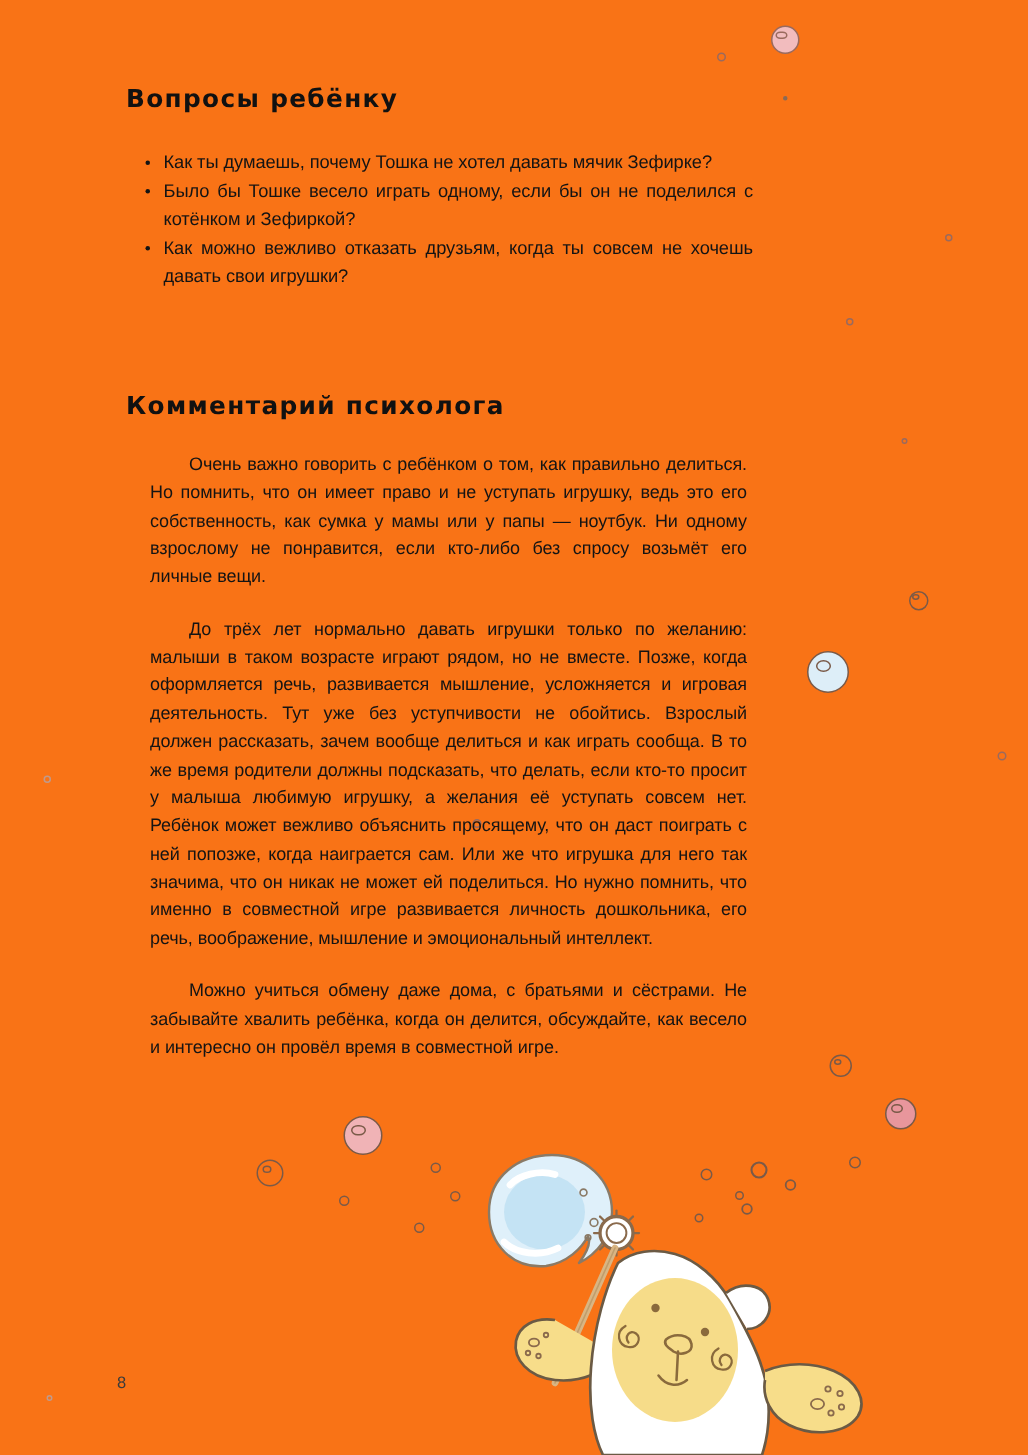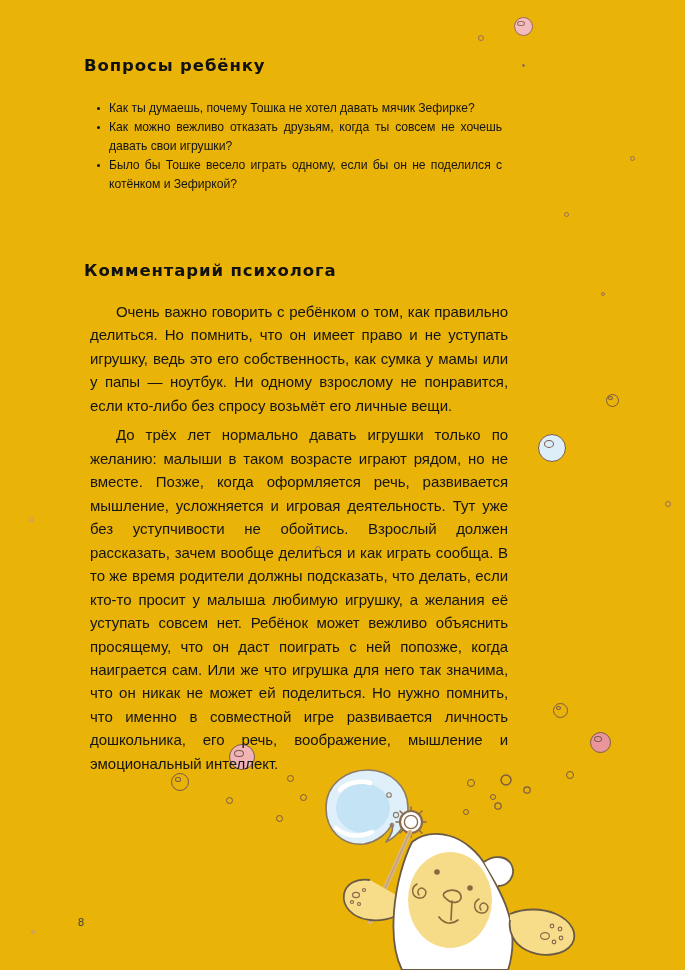--- a/index.html
+++ b/index.html
@@ -12,21 +12,21 @@
     height: 970px;
     position: relative;
     overflow: hidden;
     font-family: "Liberation Sans", sans-serif;
     color: #1a1a1a;
   }
 
   #page {
     position: absolute;
     inset: 0;
-    background: #eab308;
+    background: #f97316;
   }
 
   
   .bubble-layer {
     position: absolute;
     inset: 0;
     pointer-events: none;
     z-index: 1;
   }
   .bubble {
@@ -79,25 +79,25 @@
     top: 8px;
     width: 3.2px;
     height: 3.2px;
     background: #141414;
     border-radius: 50%;
   }
 
   .section-gap { height: 40px; }
 
   p.body-par {
-    font-size: 15px;
+    font-size: 12px;
     line-height: 1.565;
     text-align: justify;
     text-indent: 26px;
-    margin: 6px;
+    margin: 16px;
     color: #141414;
     letter-spacing: -0.06px;
     -webkit-hyphens: manual;
     hyphens: manual;
   }
 
   .page-number {
     position: absolute;
     left: 78px;
     top: 916px;
@@ -156,30 +156,31 @@
       <div class="bubble" style="left: 463px; top: 809px; width: 6px; height: 6px; background: transparent; border: 1.2px solid rgb(122, 90, 72);"></div>
       <div class="bubble" style="left: 31px; top: 930px; width: 4px; height: 4px; background: transparent; border: 1px solid rgb(192, 154, 140);"></div>
     </div>
 
   <div class="content">
 
     <h2 class="heading heading-questions">Вопросы ребёнку</h2>
 
     <ul class="question-list">
       <li>Как ты думаешь, почему Тошка не хотел давать мячик Зефирке?</li>
+      <li>Было бы Тошке весело играть одному, если бы он не поделился с котёнком и Зефиркой?</li>
       <li>Как можно вежливо отказать друзьям, когда ты совсем не хочешь давать свои игрушки?</li>
-      <li>Было бы Тошке весело играть одному, если бы он не поделился с котёнком и Зефиркой?</li>
     </ul>
 
     <div class="section-gap"></div>
 
     <h2 class="heading heading-comment">Комментарий психолога</h2>
 
     <p class="body-par">Очень важно говорить с ребёнком о том, как правильно делиться. Но помнить, что он имеет право и не уступать игрушку, ведь это его собственность, как сумка у мамы или у папы — ноутбук. Ни одному взрослому не понравится, если кто-либо без спросу возьмёт его личные вещи.</p>
     <p class="body-par">До трёх лет нормально давать игрушки только по желанию: малыши в таком возрасте играют рядом, но не вместе. Позже, когда оформляется речь, развивается мышление, усложняется и игровая деятельность. Тут уже без уступчивости не обойтись. Взрослый должен рассказать, зачем вообще делиться и как играть сообща. В то же время родители должны подсказать, что делать, если кто-то просит у малыша любимую игрушку, а желания её уступать совсем нет. Ребёнок может вежливо объяснить просящему, что он даст поиграть с ней попозже, когда наиграется сам. Или же что игрушка для него так значима, что он никак не может ей поделиться. Но нужно помнить, что именно в совместной игре развивается личность дошкольника, его речь, воображение, мышление и эмоциональный интеллект.</p>
+    <p class="body-par">Можно учиться обмену даже дома, с братьями и сёстрами. Не забывайте хвалить ребёнка, когда он делится, обсуждайте, как весело и интересно он провёл время в совместной игре.</p>
   </div>
 
   <div class="page-number">8</div>
 
   <div class="illustration">
     <svg width="300" height="210" viewBox="0 0 300 210" xmlns="http://www.w3.org/2000/svg">
 
       <g>
         <circle cx="188" cy="18" r="5" fill="none" stroke="#7a5a48" stroke-width="1.4"></circle>
         <circle cx="209" cy="28" r="3.2" fill="none" stroke="#7a5a48" stroke-width="1.2"></circle>

